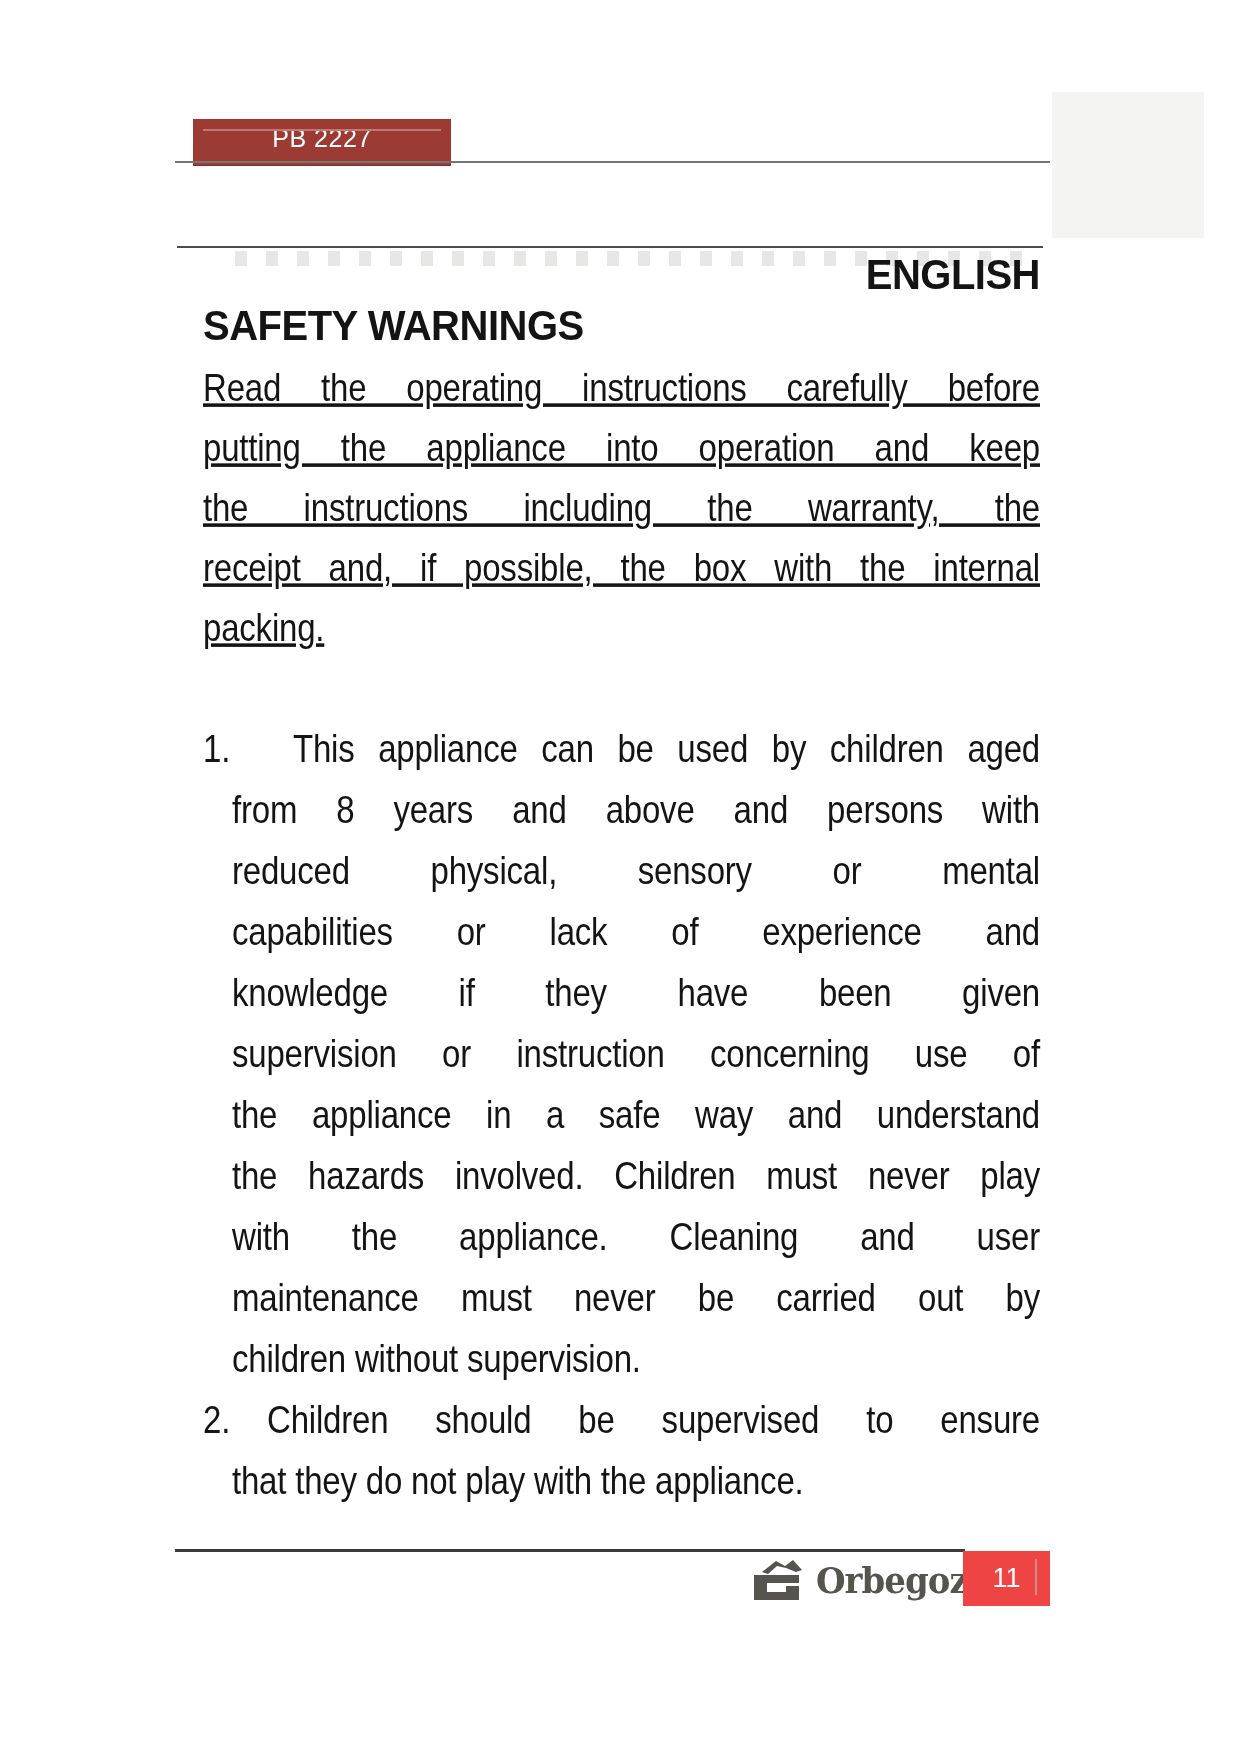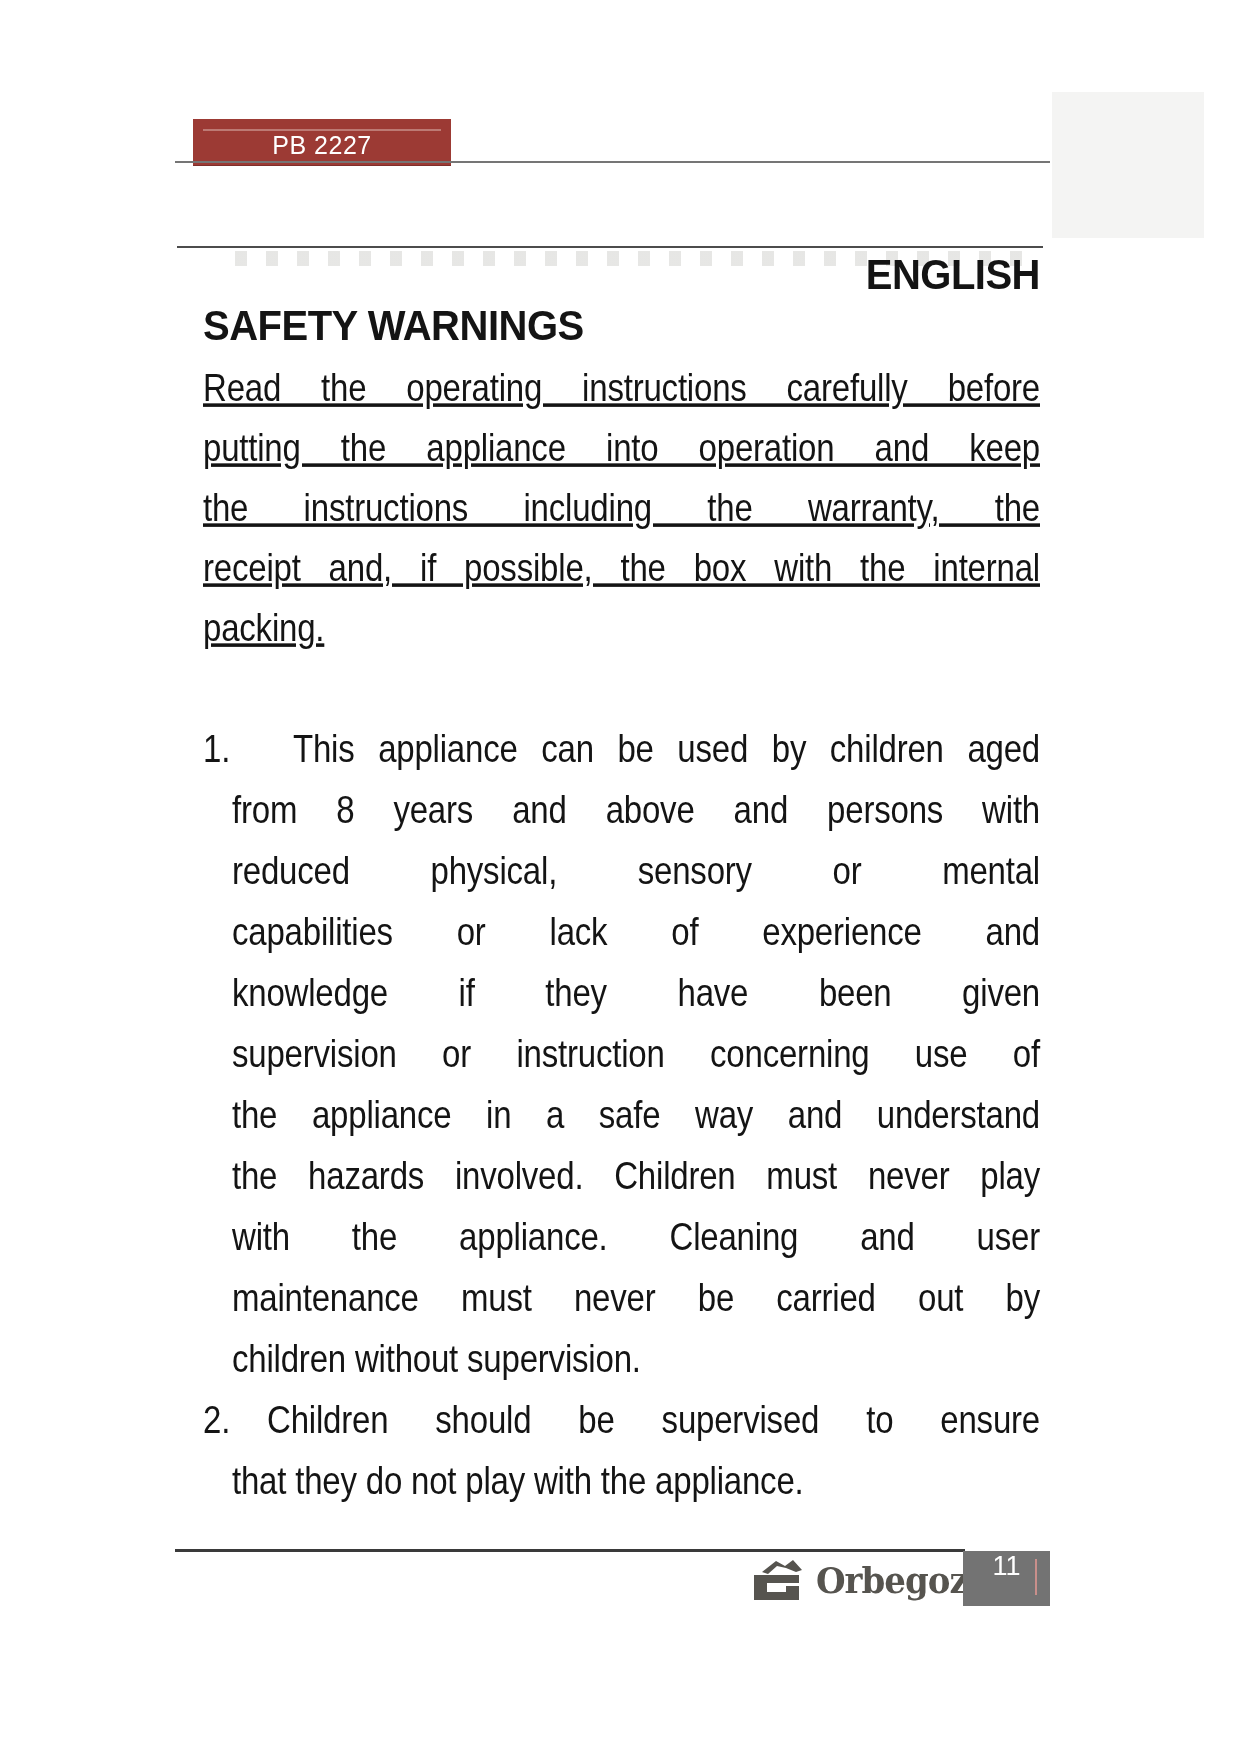--- a/index.html
+++ b/index.html
@@ -10,21 +10,21 @@
     background:#ffffff;
     font-family:"Liberation Sans", sans-serif;
     color:#141414;
     overflow:hidden;
   }
 
   
   .pb-box {
     position:absolute; left:193px; top:119px; width:258px; height:46px;
     background:#9c3a34;
-    display:flex; align-items:flex-end; justify-content:center;
+    display:flex; align-items:center; justify-content:center;
     box-shadow:0 1px 0 #7e2f2b;
   }
   .pb-inner-line {
     position:absolute; left:10px; right:10px; top:10px; height:2px;
     background:#bd7a74;
   }
   .pb-text {
     color:#ffffff; font-size:25px; line-height:25px; padding-bottom:7px;
     letter-spacing:0.5px;
   }
@@ -83,22 +83,22 @@
     display:flex; align-items:center; gap:10px;
     color:#56544f;
   }
   .brand-name {
     font-family:"DejaVu Serif", serif; font-weight:bold;
     font-size:34px; letter-spacing:-1px; color:#56544f;
     transform:scaleY(1.05);
   }
   .page-badge {
     position:absolute; left:963px; top:1551px; width:87px; height:55px;
-    background:#737373;
-    display:flex; align-items:flex-start; justify-content:center;
+    background:#ef4444;
+    display:flex; align-items:center; justify-content:center;
   }
   .page-badge-num { color:#ffffff; font-size:27px; }
   .page-badge-tick {
     position:absolute; right:13px; top:8px; bottom:11px; width:2px;
     background:#c98f8b;
   }
 </style>
 </head>
 <body>
 

